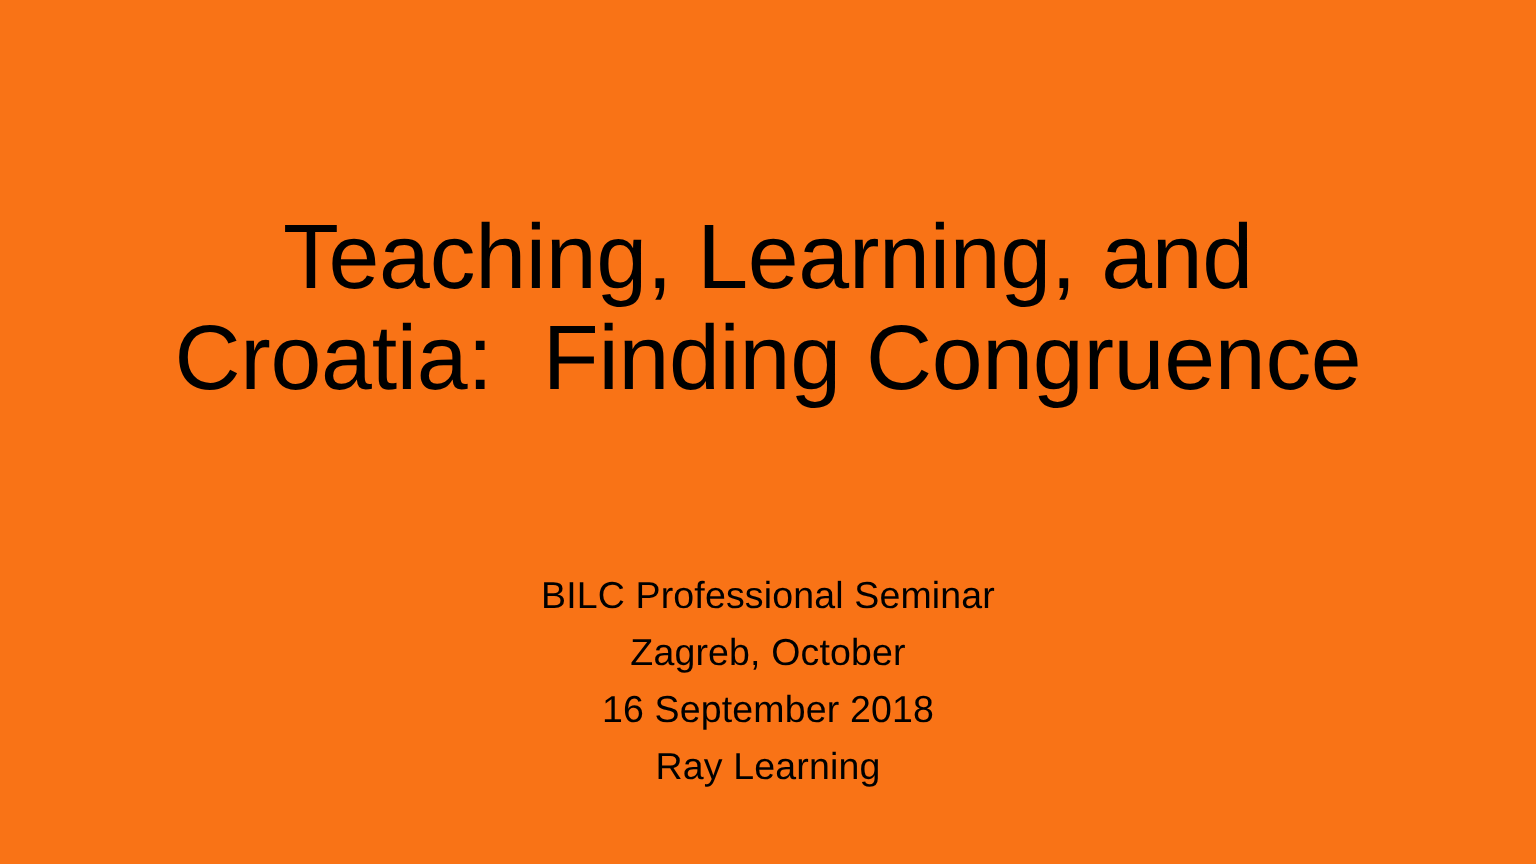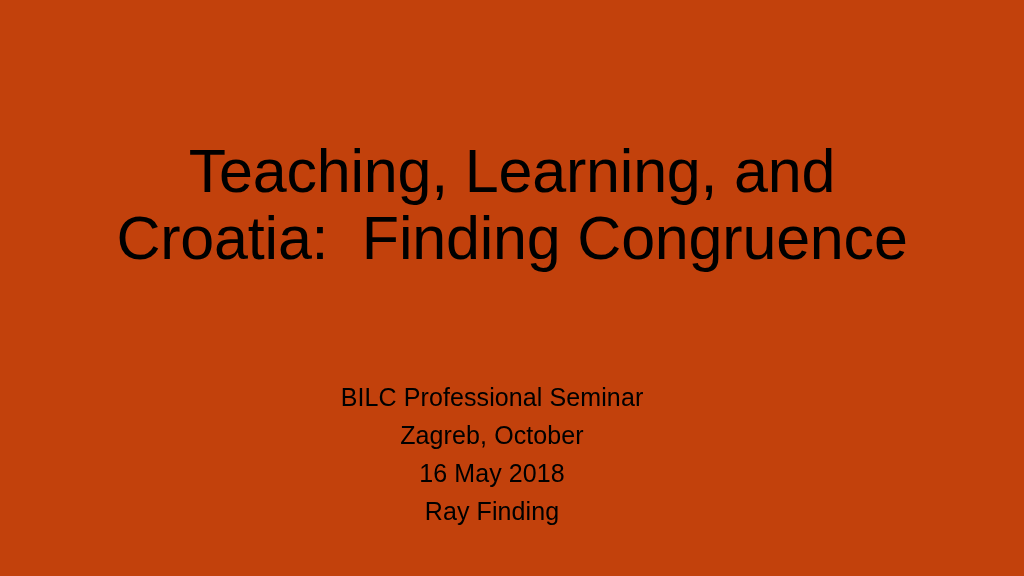--- a/index.html
+++ b/index.html
@@ -9,21 +9,21 @@
     background: #ffffff;
   }
   body {
     font-family: "Liberation Sans", "DejaVu Sans", sans-serif;
     -webkit-font-smoothing: antialiased;
   }
   .slide {
     position: relative;
     width: 1024px;
     height: 576px;
-    background: #c2410c;
+    background: #f97316;
     overflow: hidden;
     box-sizing: border-box;
   }
 
   
   .title-placeholder {
     position: absolute;
     left: 62px;
     top: 138px;
     width: 900px;
@@ -36,21 +36,21 @@
     font-size: 61px;
     font-weight: 400;
     line-height: 67px;
     letter-spacing: -0.2px;
     white-space: pre;
   }
 
   
   .subtitle-placeholder {
     position: absolute;
-    left: 92px;
+    left: 112px;
     top: 378px;
     width: 800px;
     text-align: center;
   }
   .subtitle-line {
     display: block;
     color: #000000;
     font-family: "Liberation Sans", "DejaVu Sans", sans-serif;
     font-size: 25px;
     font-weight: 400;
@@ -65,17 +65,17 @@
 <div class="slide">
 
   <div class="title-placeholder">
     <span class="title-line">Teaching, Learning, and</span>
     <span class="title-line">Croatia:  Finding Congruence</span>
   </div>
 
   <div class="subtitle-placeholder">
     <span class="subtitle-line">BILC Professional Seminar</span>
     <span class="subtitle-line">Zagreb, October</span>
-    <span class="subtitle-line">16 May 2018</span>
-    <span class="subtitle-line">Ray Finding</span>
+    <span class="subtitle-line">16 September 2018</span>
+    <span class="subtitle-line">Ray Learning</span>
   </div>
 
 </div>
 
 </body></html>

